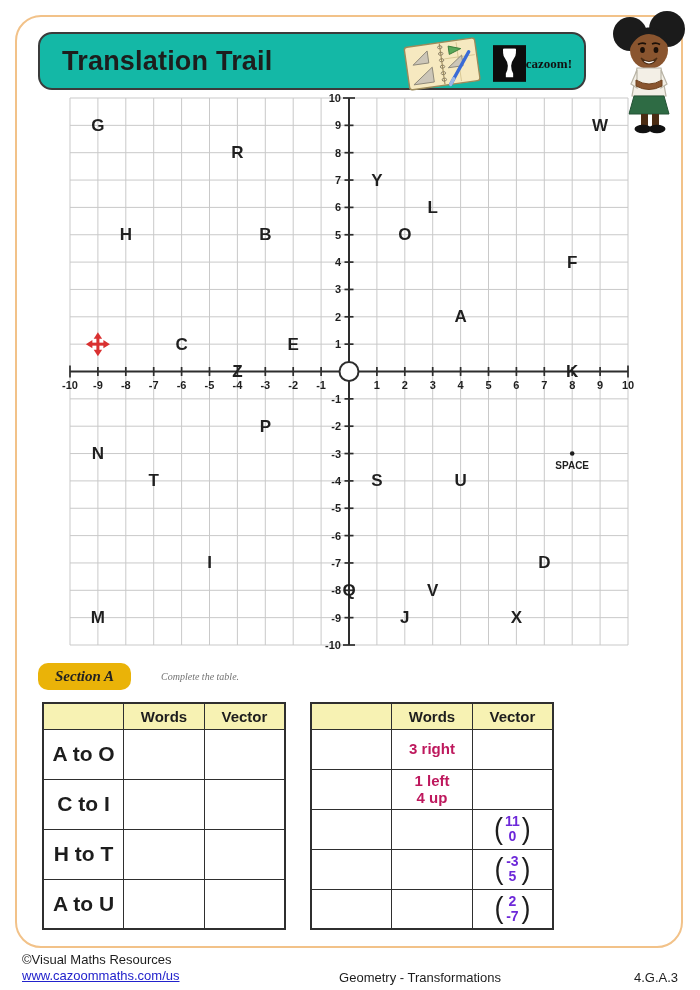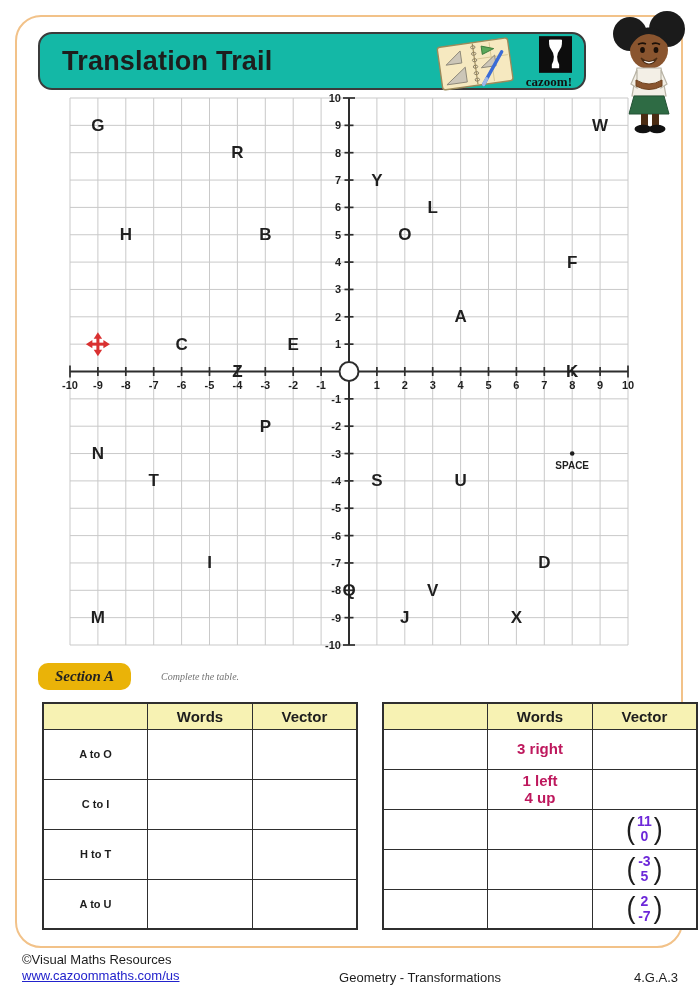--- a/index.html
+++ b/index.html
@@ -7,42 +7,42 @@
   .page { position:relative; width:700px; height:990px; overflow:hidden; }
 
   .frame { position:absolute; left:15px; top:15px; width:668px; height:933px;
            border:2px solid #f2c289; border-radius:26px; }
 
   .title-box { position:absolute; left:38px; top:32px; width:548px; height:58px;
                background:#14b8a6; border:2.5px solid #3b3b3b; border-radius:14px;
                display:flex; align-items:center; }
   .title-box h1 { margin-left:22px; font-size:27px; font-weight:700; color:#1d1d1d; letter-spacing:0.2px; }
   .header-icons { position:absolute; right:12px; top:1px; display:flex; align-items:center; gap:8px; }
-  .logo-col { display:flex; flex-direction:column; align-items:flex-end; }
+  .logo-col { display:flex; flex-direction:row; align-items:center; }
   .logo-col .logo-text { font-family:"Liberation Serif","DejaVu Serif",serif; font-weight:700; font-size:13px; color:#111; margin-top:1px; }
 
   .mascot { position:absolute; right:4px; top:10px; }
 
   #grid { position:absolute; left:70px; top:98px; width:558px; height:547px; }
   #grid svg { overflow:visible; }
 
   .section-row { position:absolute; left:38px; top:663px; display:flex; align-items:center; }
   .section-chip { background:#eab308; border-radius:10px; padding:5px 17px;
                   font-family:"Liberation Serif","DejaVu Serif",serif; font-style:italic; font-weight:700;
                   font-size:15px; color:#222; }
   .section-instruction { margin-left:30px; font-family:"Liberation Serif","DejaVu Serif",serif;
                          font-style:italic; font-size:10px; color:#737373; }
 
   .tables { position:absolute; left:42px; top:702px; display:flex; gap:24px; }
-  table { border-collapse:collapse; table-layout:fixed; width:316px; background:#fff; }
+  table { border-collapse:collapse; table-layout:fixed; width:244px; background:#fff; }
   th, td { border:1.6px solid #2f2f2f; }
   table { border:2px solid #2f2f2f; }
   thead th { background:#f7f2b3; height:26px; font-size:15px; font-weight:700; color:#1d1d1d; text-align:center; }
   tbody td { height:40px; text-align:center; vertical-align:middle; }
-  td.lbl { font-size:11px; font-weight:700; color:#1d1d1d; }
+  td.lbl { font-size:21px; font-weight:700; color:#1d1d1d; }
   td.words { font-size:15px; font-weight:700; color:#be185d; line-height:1.15; }
   td.vecCell { }
   .vec { display:inline-flex; align-items:center; justify-content:center; }
   .vec .paren { font-size:27px; font-weight:400; color:#1d1d1d; transform:scaleY(1.12); line-height:1; }
   .vec .nums { display:inline-flex; flex-direction:column; justify-content:center;
                font-size:14px; font-weight:700; color:#6d28d9; line-height:1.08; padding:0 2px; min-width:18px; }
 
   .footer { position:absolute; left:22px; top:952px; width:656px; display:flex; align-items:flex-end; font-size:13px; color:#1d1d1d; }
   .f-left { width:220px; line-height:1.25; }
   .f-left a { color:#2222cc; text-decoration:underline; }

